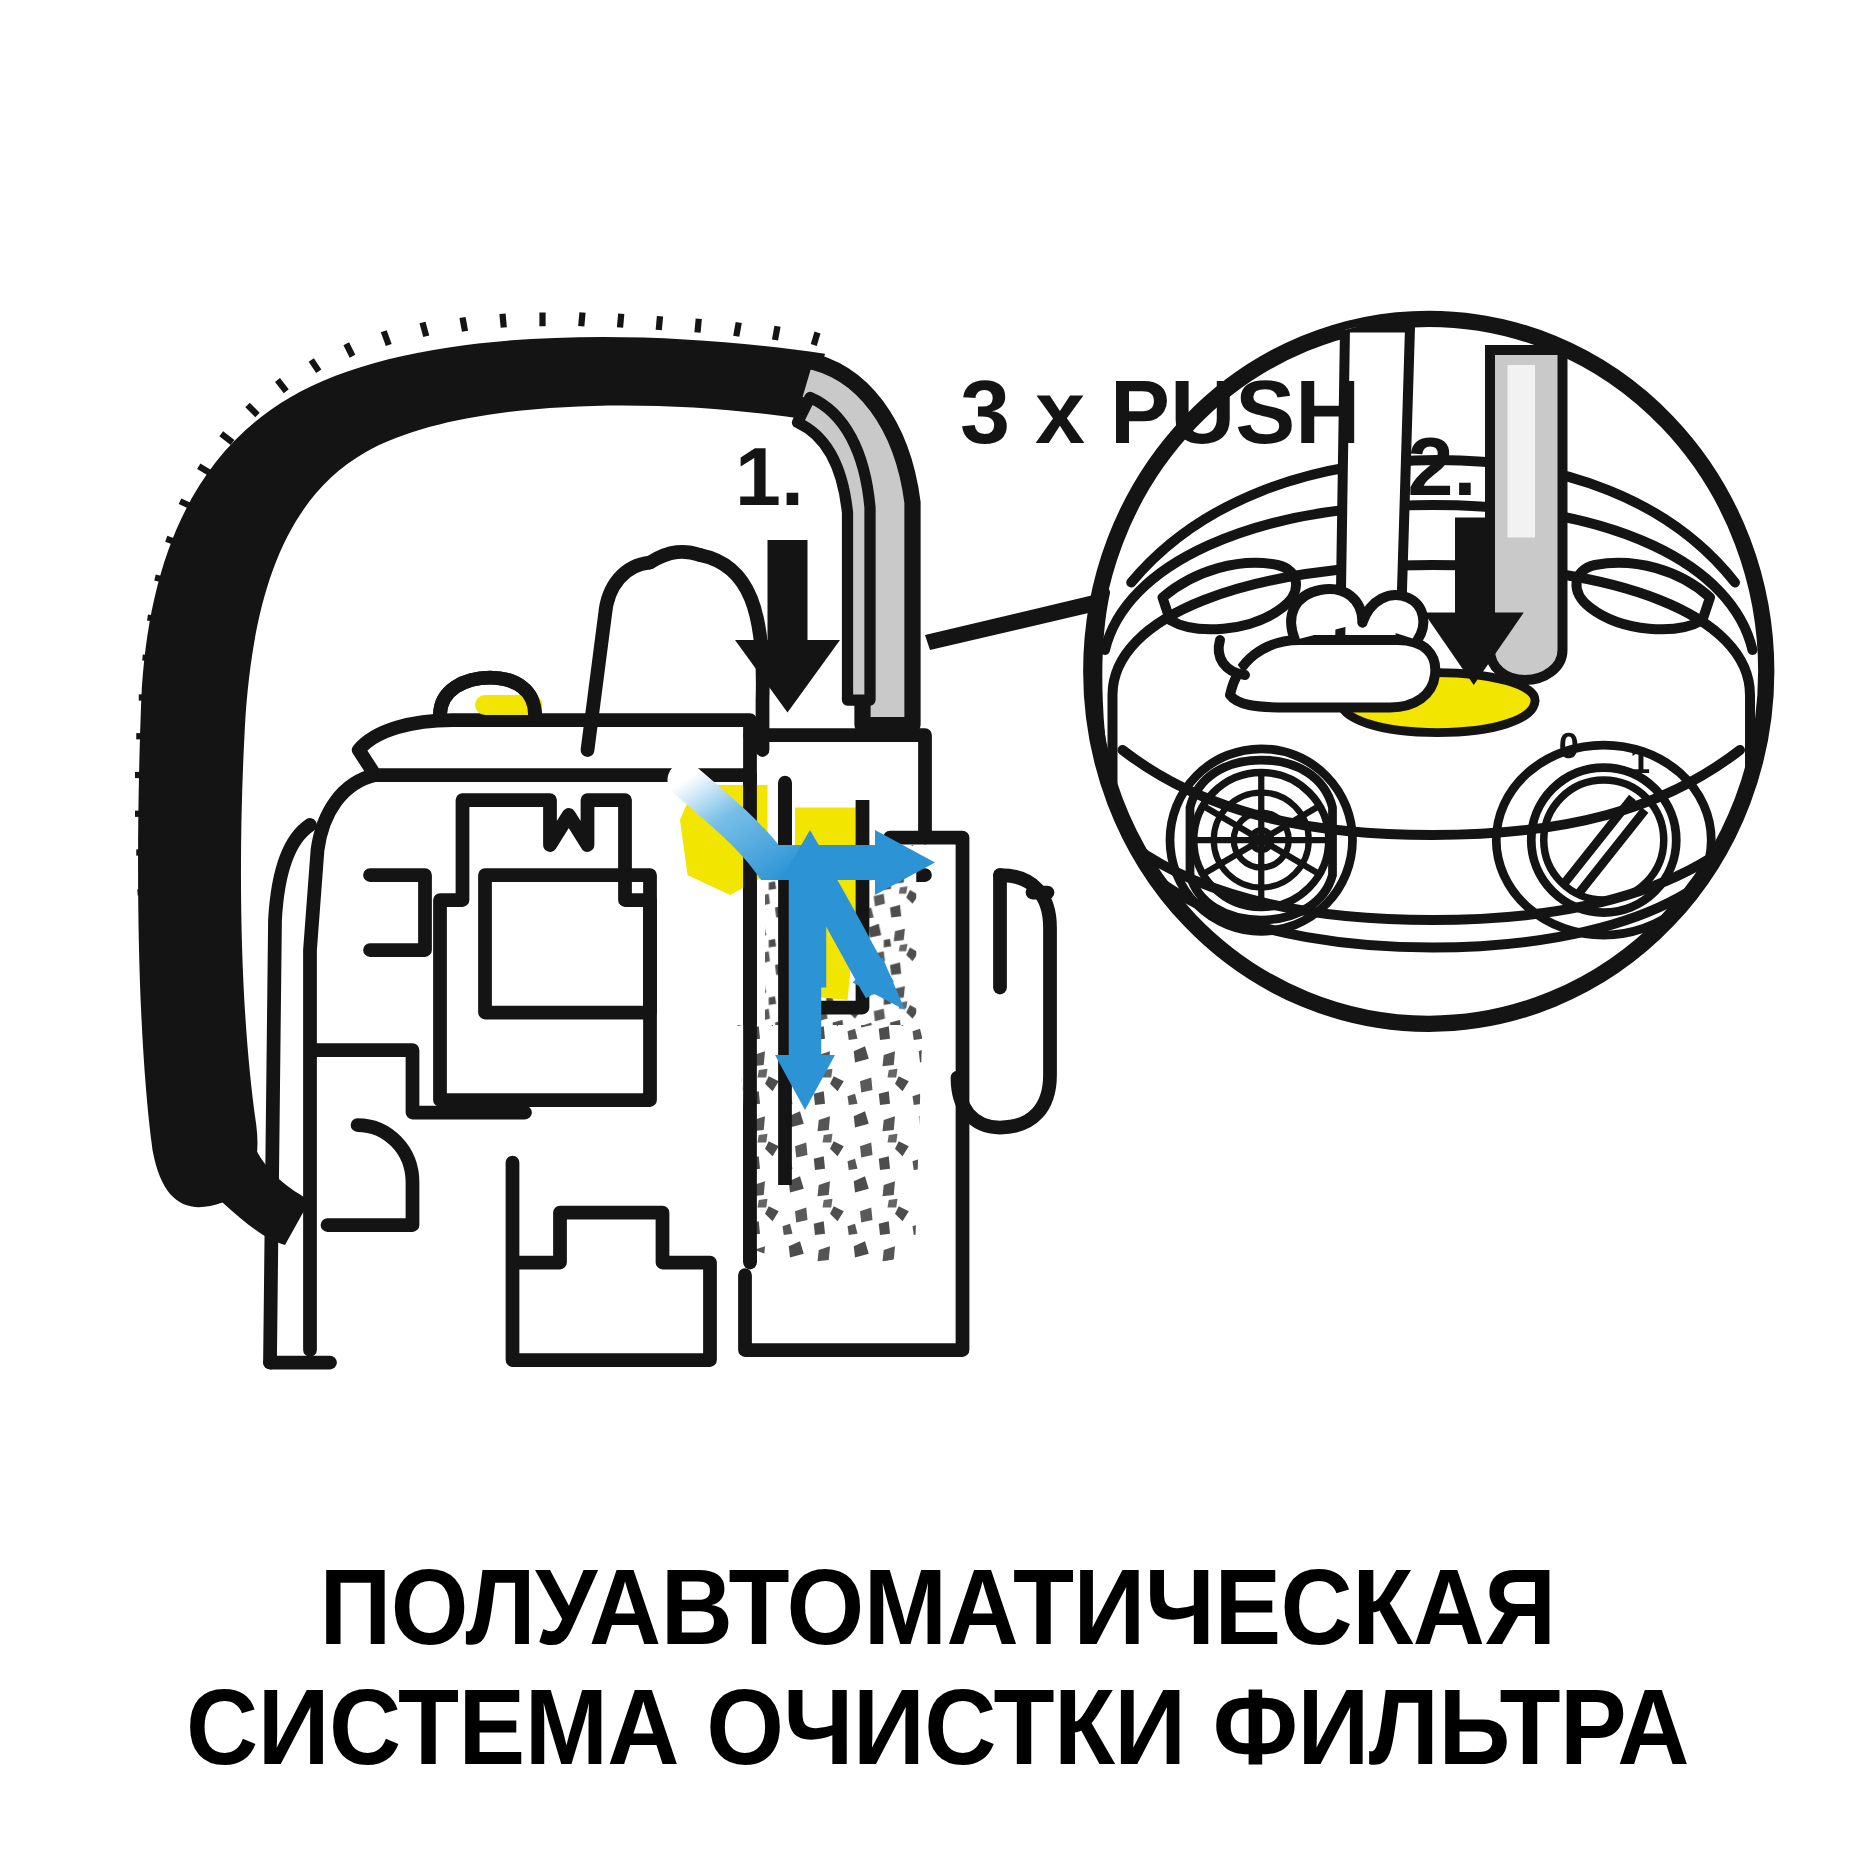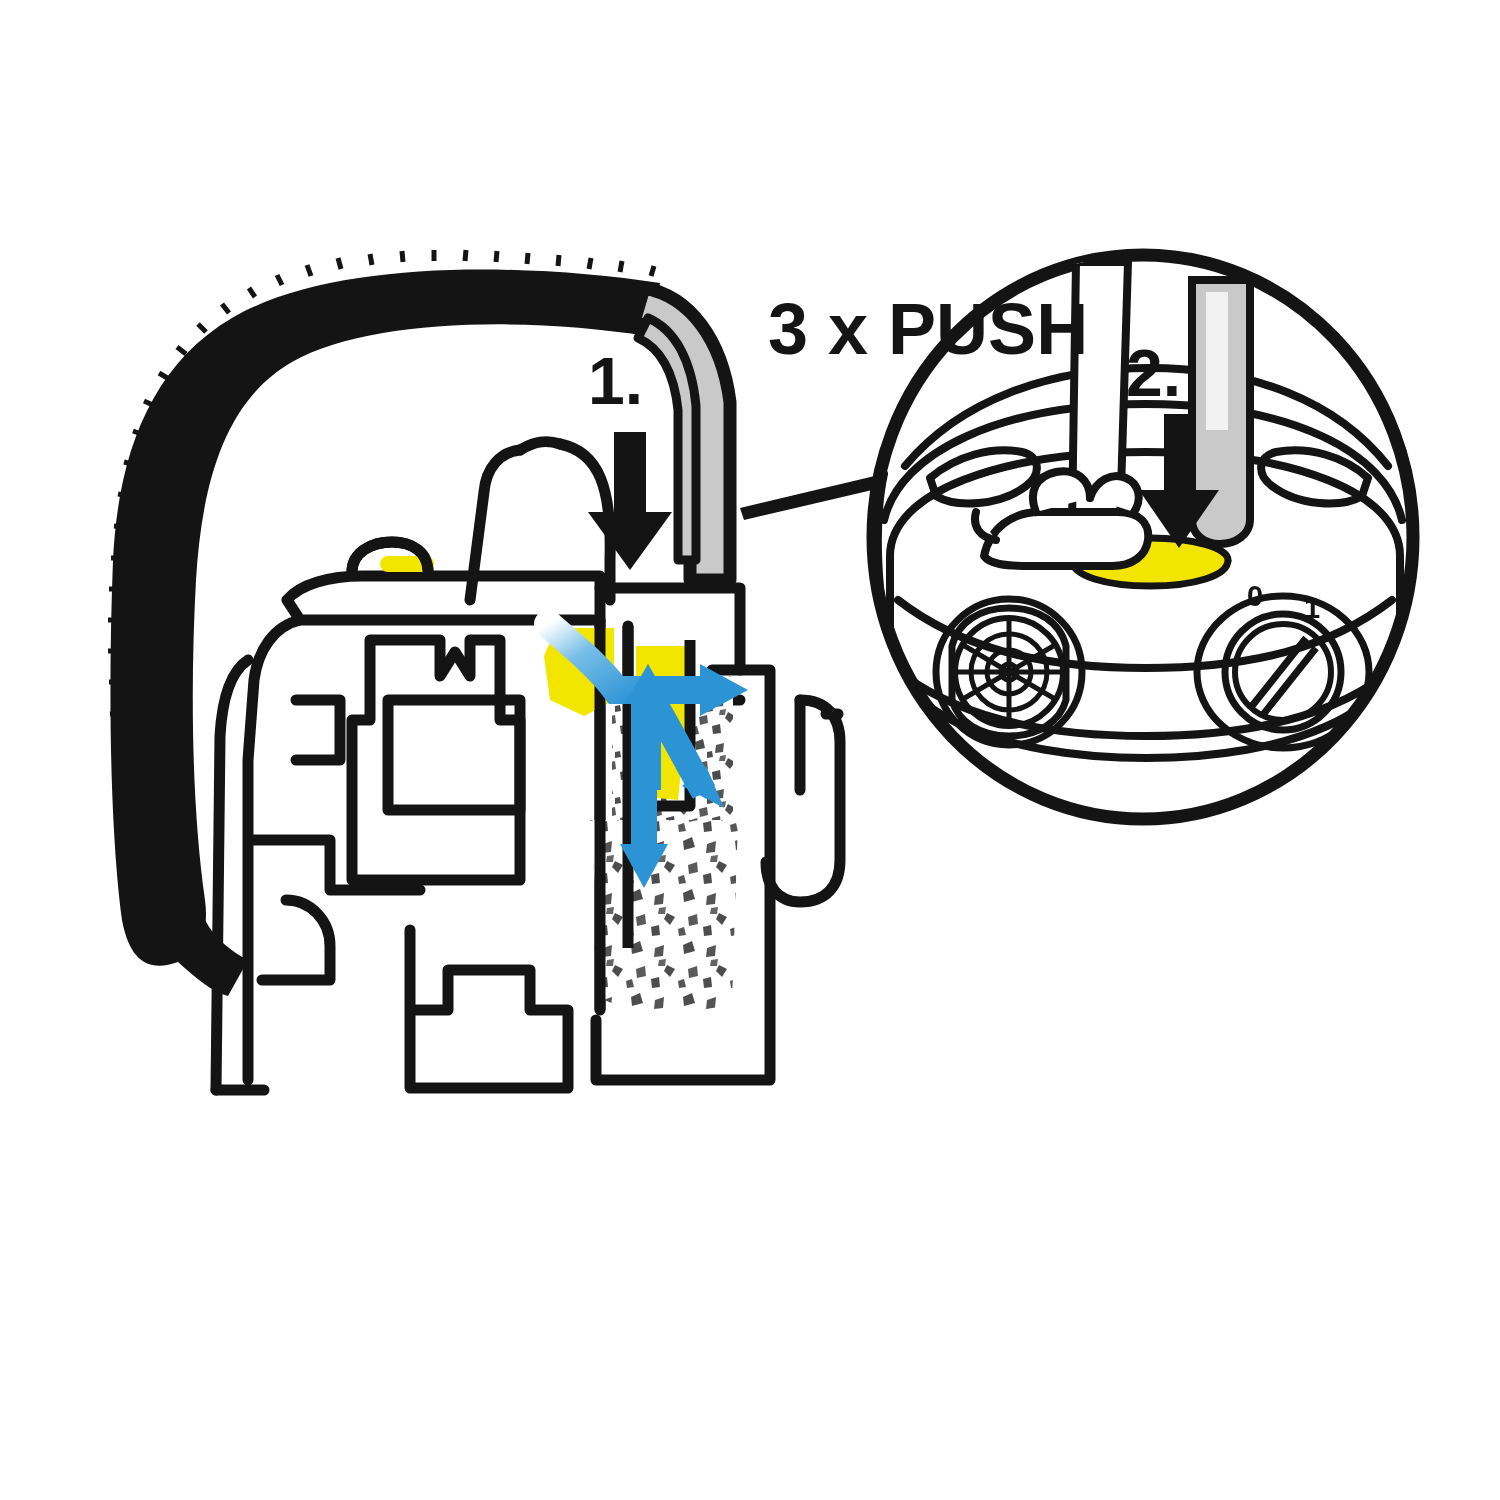--- a/index.html
+++ b/index.html
@@ -321,14 +321,18 @@
       <rect x="1164" y="414" width="30" height="80" fill="#141414"></rect>
       <polygon points="1139,490 1219,490 1179,548" fill="#141414"></polygon>
     </g>
 
     <g>
       <text class="svg-label" x="768" y="354" font-size="72">3 x PUSH</text>
     </g>
 
   </svg>
 
+  <div class="caption-block">
+    <span class="caption-line">ПОЛУАВТОМАТИЧЕСКАЯ</span>
+    <span class="caption-line">СИСТЕМА ОЧИСТКИ ФИЛЬТРА</span>
+  </div>
 
 </div>
 
 </body></html>

